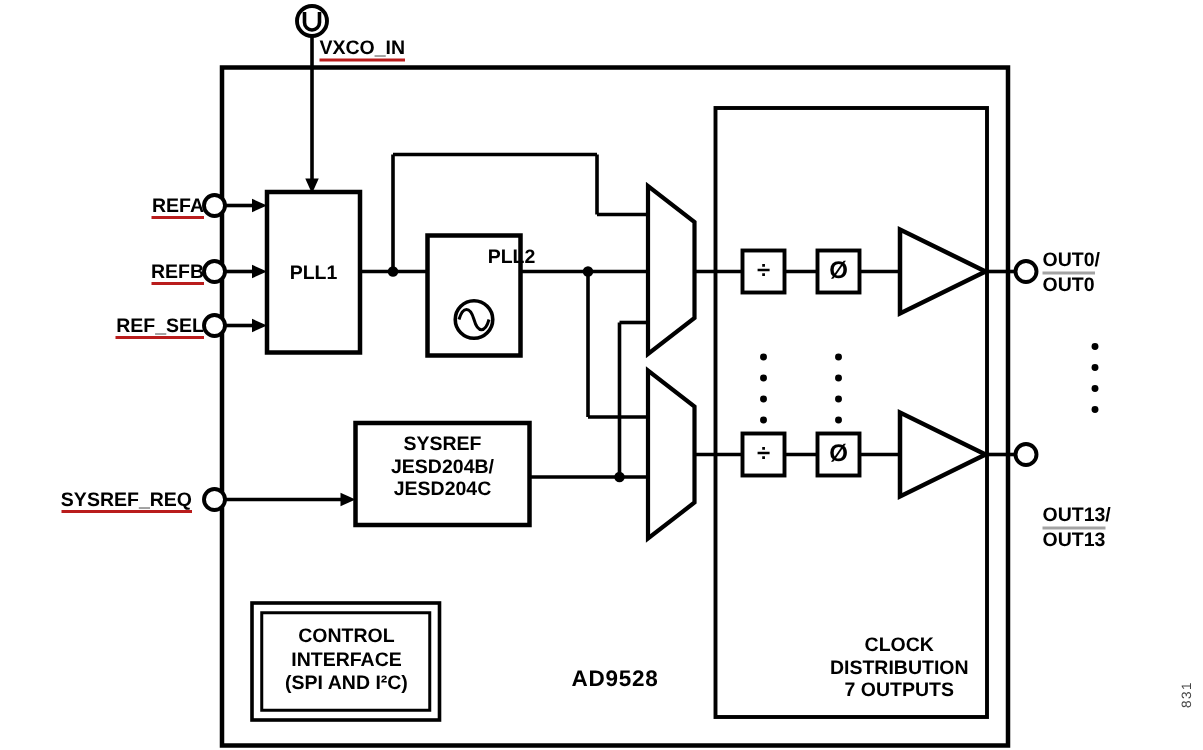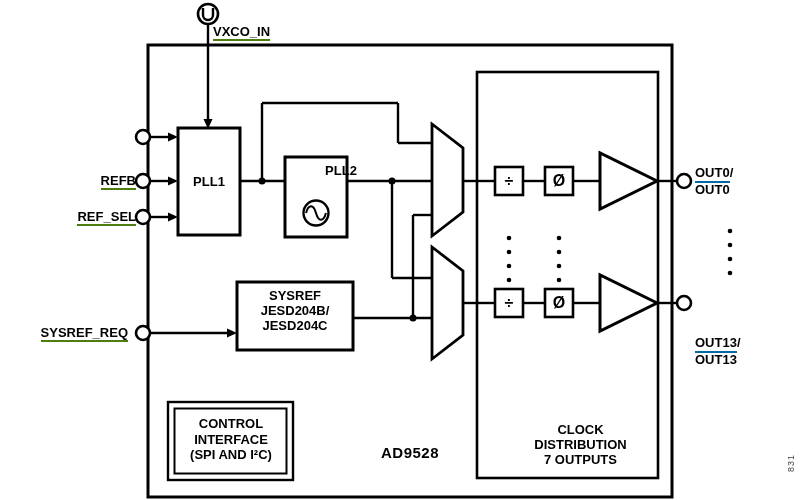--- a/index.html
+++ b/index.html
@@ -3,22 +3,22 @@
 <meta charset="utf-8">
 <style>
   html,body { margin:0; padding:0; background:#fff; }
   .diagram {
     position:relative; width:802px; height:500px; background:#ffffff;
     font-family:"Liberation Sans", sans-serif; color:#000; overflow:hidden;
   }
   .layer { position:absolute; left:0; top:0; }
   .lbl { position:absolute; font-weight:bold; font-size:13px; line-height:14px; white-space:nowrap; }
   .right { text-align:right; }
-  .ul { display:inline-block; border-bottom:2px solid #4d7c0f; padding-bottom:0px; }
-  .ovl { display:inline-block; border-top:2px solid #0369a1; margin-top:1px; }
+  .ul { display:inline-block; border-bottom:2px solid #b91c1c; padding-bottom:0px; }
+  .ovl { display:inline-block; border-top:2px solid #a3a3a3; margin-top:1px; }
   .blk { position:absolute; font-weight:bold; font-size:13px; line-height:15px; text-align:center; }
   .sym { position:absolute; font-weight:bold; font-size:16px; width:28px; height:28px; line-height:28px; text-align:center; }
   .big { font-size:15px; letter-spacing:0.5px; }
   .fig { position:absolute; font-size:9px; font-weight:normal; transform:rotate(-90deg); letter-spacing:1px; color:#444; }
 </style>
 </head>
 <body>
 
 <div class="diagram">
 
@@ -114,20 +114,23 @@
         <circle cx="730" cy="245" r="2.3"></circle>
       <circle cx="730" cy="259" r="2.3"></circle>
         <circle cx="730" cy="273" r="2.3"></circle>
     </g>
   </svg>
 
   <div class="lbl" style="left:213px;top:25px;">
     <span class="ul">VXCO_IN</span>
   </div>
 
+  <div class="lbl right" style="left:20px;top:130px;width:116px;">
+    <span class="ul">REFA</span>
+  </div>
   <div class="lbl right" style="left:20px;top:174px;width:116px;">
     <span class="ul">REFB</span>
   </div>
   <div class="lbl right" style="left:20px;top:210px;width:116px;">
     <span class="ul">REF_SEL</span>
   </div>
   <div class="lbl right" style="left:0px;top:326px;width:128px;">
     <span class="ul">SYSREF_REQ</span>
   </div>
 
@@ -139,21 +142,21 @@
     <div>JESD204B/</div>
     <div>JESD204C</div>
   </div>
 
   <div class="blk" style="left:176px;top:416px;width:110px;line-height:15.5px;">
     <div>CONTROL</div>
     <div>INTERFACE</div>
     <div>(SPI AND I²C)</div>
   </div>
 
-  <div class="blk" style="left:477px;top:422px;width:207px;">
+  <div class="blk" style="left:496px;top:422px;width:207px;">
     <div>CLOCK</div>
     <div>DISTRIBUTION</div>
     <div>7 OUTPUTS</div>
   </div>
 
   <div class="blk big" style="left:365px;top:445px;width:90px;">AD9528</div>
 
   <div class="sym" style="left:495px;top:167px;">÷</div>
   <div class="sym" style="left:545px;top:167px;">Ø</div>
   <div class="sym" style="left:495px;top:289px;">÷</div>

